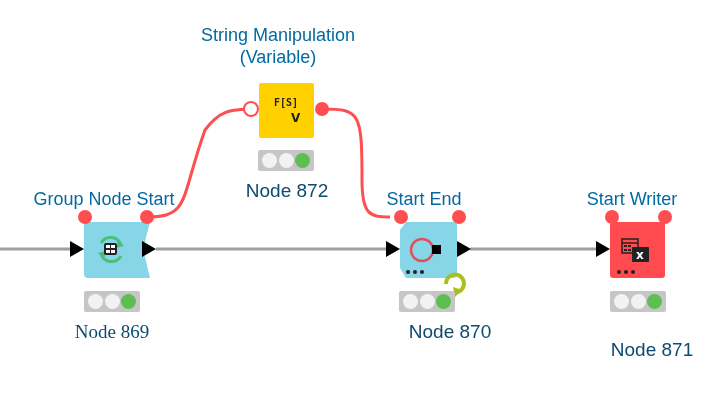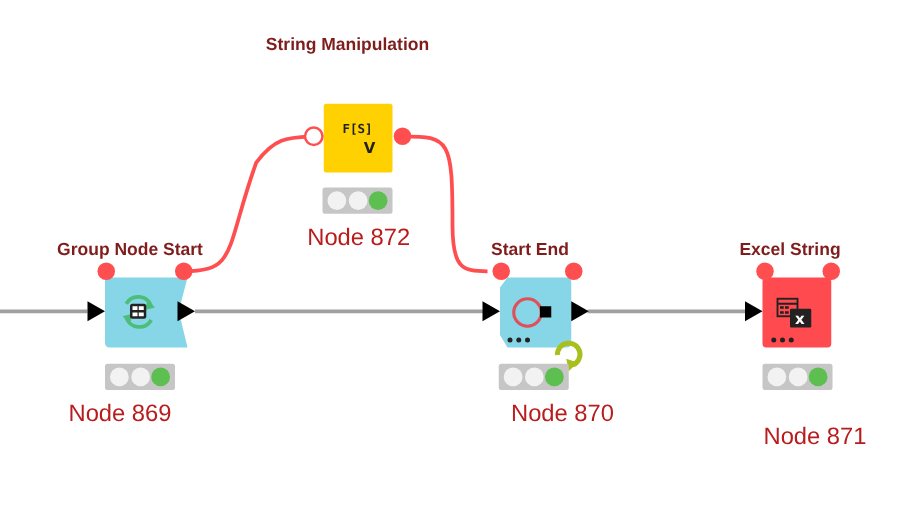--- a/index.html
+++ b/index.html
@@ -1,21 +1,21 @@
 <!DOCTYPE html>
 <html><head>
 <meta charset="utf-8">
 <style>
   html, body { margin: 0; padding: 0; background: #ffffff; }
   body { width: 723px; height: 418px; position: relative; overflow: hidden;
          font-family: "Liberation Sans", sans-serif; }
   #canvas { position: absolute; left: 0; top: 0; width: 723px; height: 418px; }
-  .node-title { position: absolute; font-weight: bold; font-size: 14px; color: #7f1d1d;
+  .node-title { position: absolute; font-weight: normal; font-size: 18px; color: #0369a1;
                 text-align: center; line-height: 22px; white-space: nowrap; transform: translateX(-50%); }
-  .node-label { position: absolute; font-size: 19px; color: #b91c1c; text-align: center;
+  .node-label { position: absolute; font-size: 19px; color: #0c4a6e; text-align: center;
                 white-space: nowrap; transform: translateX(-50%); line-height: 22px; }
   .status { position: absolute; width: 56px; height: 21px; background: #c6c6c6; border-radius: 2px;
             display: flex; align-items: center; justify-content: space-evenly; padding: 0 2px; box-sizing: border-box; }
   .status .light { width: 15px; height: 15px; border-radius: 50%; background: #f2f2f2; }
   .status .light.green { background: #5cbf4f; }
 </style>
 </head>
 <body>
 
 <svg id="canvas" viewBox="0 0 723 418">
@@ -95,24 +95,25 @@
     <g>
       <circle cx="619" cy="272" r="2" fill="#222"></circle>
       <circle cx="626" cy="272" r="2" fill="#222"></circle>
       <circle cx="633" cy="272" r="2" fill="#222"></circle>
     </g>
   </g>
 </svg>
 
 <div class="node-title" style="left:278px; top:24px;">
   <div>String Manipulation</div>
+  <div>(Variable)</div>
 </div>
 <div class="node-title" style="left:104px; top:188px;">Group Node Start</div>
 <div class="node-title" style="left:424px; top:188px;">Start End</div>
-<div class="node-title" style="left:632px; top:188px;">Excel String</div>
+<div class="node-title" style="left:632px; top:188px;">Start Writer</div>
 
 <div class="status" style="left:84px; top:291px;">
   <span class="light"></span>
   <span class="light"></span>
   <span class="light green"></span>
 </div>
 <div class="status" style="left:258px; top:150px;">
   <span class="light"></span>
   <span class="light"></span>
   <span class="light green"></span>
@@ -121,16 +122,16 @@
   <span class="light"></span>
   <span class="light"></span>
   <span class="light green"></span>
 </div>
 <div class="status" style="left:610px; top:291px;">
   <span class="light"></span>
   <span class="light"></span>
   <span class="light green"></span>
 </div>
 
-<div class="node-label" style="left:96px; top:321px;">Node 869</div>
+<div class="node-label" style="left:112px; top:321px;font-family:Liberation Serif, serif;">Node 869</div>
 <div class="node-label" style="left:287px; top:180px;">Node 872</div>
 <div class="node-label" style="left:450px; top:321px;">Node 870</div>
 <div class="node-label" style="left:637px; top:339px;margin-left:15px;">Node 871</div>
 
 </body></html>

